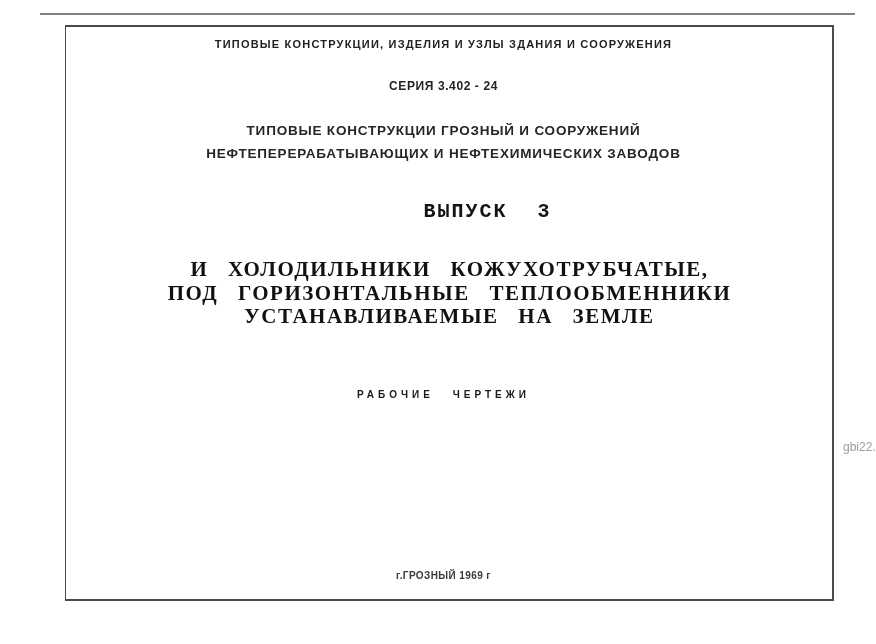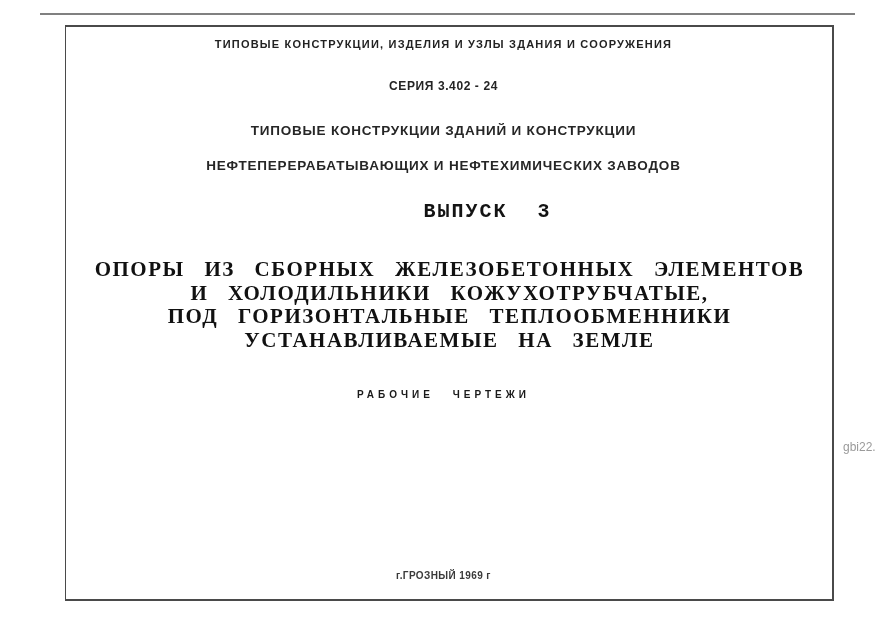--- a/index.html
+++ b/index.html
@@ -31,21 +31,21 @@
     top:38px;
     font-size:11px;font-weight:bold;letter-spacing:1.2px;
     color:#222;
   }
   .series-line{
     top:79px;
     font-size:12px;font-weight:bold;letter-spacing:0.6px;
     color:#242424;
   }
   .subtitle-1{top:123px;}
-  .subtitle-2{top:146px;margin-top:12px;}
+  .subtitle-2{top:146px;}
   .subtitle-1,.subtitle-2{
     font-size:13.5px;font-weight:bold;letter-spacing:0.8px;
     color:#262626;
   }
   .issue-line{
     top:200px;
     font-family:Liberation Mono, monospace;
     font-size:20px;font-weight:bold;letter-spacing:2px;word-spacing:16px;
     color:#141414;
     padding-left:44px;
@@ -83,28 +83,27 @@
 <div class="page">
 
   <div class="outer-rule"></div>
 
   <div class="frame"></div>
 
   <div class="tl header-line">ТИПОВЫЕ КОНСТРУКЦИИ, ИЗДЕЛИЯ И УЗЛЫ ЗДАНИЯ И СООРУЖЕНИЯ</div>
 
   <div class="tl series-line">СЕРИЯ 3.402 - 24</div>
 
-  <div class="tl subtitle-1">ТИПОВЫЕ КОНСТРУКЦИИ ЗДАНИЙ И КОНСТРУКЦИИ</div>
+  <div class="tl subtitle-1">ТИПОВЫЕ КОНСТРУКЦИИ ГРОЗНЫЙ И СООРУЖЕНИЙ</div>
 
   <div class="tl subtitle-2">НЕФТЕПЕРЕРАБАТЫВАЮЩИХ И НЕФТЕХИМИЧЕСКИХ ЗАВОДОВ</div>
 
   <div class="tl issue-line">ВЫПУСК 3</div>
 
   <div class="main-title">
-    <div>ОПОРЫ ИЗ СБОРНЫХ ЖЕЛЕЗОБЕТОННЫХ ЭЛЕМЕНТОВ</div>
     <div>И ХОЛОДИЛЬНИКИ КОЖУХОТРУБЧАТЫЕ,</div>
     <div>ПОД ГОРИЗОНТАЛЬНЫЕ ТЕПЛООБМЕННИКИ</div>
     <div>УСТАНАВЛИВАЕМЫЕ НА ЗЕМЛЕ</div>
   </div>
 
   <div class="tl doc-type">РАБОЧИЕ ЧЕРТЕЖИ</div>
 
   <div class="tl imprint">г.ГРОЗНЫЙ 1969 г</div>
 
   <div class="watermark">gbi22.ru</div>

